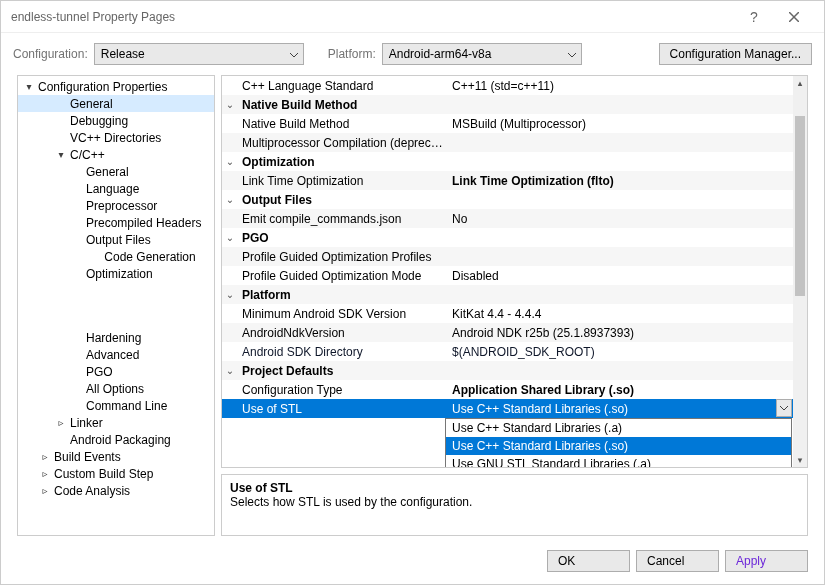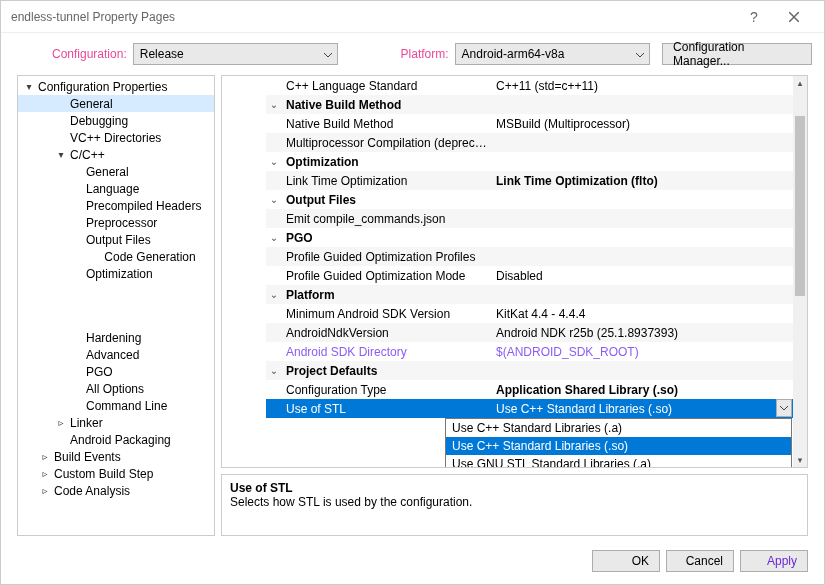--- a/index.html
+++ b/index.html
@@ -4,57 +4,57 @@
 <style>
   * { box-sizing: border-box; font-family: "Segoe UI", Tahoma, sans-serif; font-size: 12px; }
   html, body { margin: 0; padding: 0; background: #fff; }
   .window { width: 825px; height: 585px; border: 1px solid #ccc; display: flex; flex-direction: column; background: #fff; box-shadow: 2px 2px 8px rgba(0,0,0,0.15); }
   .titlebar { height: 32px; display: flex; align-items: center; padding: 0 10px; color: #666; border-bottom: 1px solid #eee; }
   .titlebar .title { flex: 1; }
   .titlebar .btn { width: 40px; height: 32px; display:flex; align-items:center; justify-content:center; color:#666; }
   .titlebar .help { font-size: 14px; }
   .titlebar .close svg { width:10px; height:10px; stroke:#666; stroke-width:1.5; }
   .toolbar { display:flex; align-items:center; padding: 10px 12px; gap:6px; }
-  .toolbar label { color:#ec4899;margin-left:39px; }
+  .toolbar label { color:#737373; }
   .select { position:relative; display:flex; align-items:center; border:1px solid #adadad; background:#e9e9e9; height:22px; padding:0 20px 0 6px; }
   .select.config { width:210px; }
   .select.platform { width:200px; }
   .select .arrow { position:absolute; right:5px; top:50%; transform:translateY(-50%); }
   .btn-flat { border:1px solid #adadad; background:#e9e9e9; height:22px; padding:0 10px; display:flex; align-items:center; }
   .main { flex:1; display:flex; padding:0 16px 8px 16px; gap:6px; overflow:hidden; }
   .tree { width:198px; border:1px solid #ccc; padding:2px 0; overflow:auto; }
   .tree-item { display:flex; align-items:center; height:17px; padding-left:4px; white-space:nowrap; }
   .tree-item.selected { background:#d6ebff; }
   .tree-item .twisty { width:14px; display:inline-flex; justify-content:center; color:#404040; font-size:10px;}
   .tree-item .label { padding-left:2px; }
   .rightpane { flex:1; display:flex; flex-direction:column; gap:6px; overflow:hidden; position:relative;}
   .grid { flex:1; border:1px solid #ccc; overflow:hidden; position:relative; }
   .grid-inner { position:absolute; top:0; left:0; right:14px; bottom:0; overflow:hidden; }
   .vscroll { position:absolute; right:0; top:0; bottom:0; width:14px; background:#f0f0f0; }
   .vscroll .thumb { position:absolute; left:2px; right:2px; top:40px; height:180px; background:#c2c2c2; border-radius:0; }
   .vscroll .up, .vscroll .down { position:absolute; left:0; right:0; height:14px; display:flex; align-items:center; justify-content:center; color:#555; font-size:9px; }
   .vscroll .up { top:0; } .vscroll .down { bottom:0; }
-  .row { display:flex; height:19px; align-items:center;margin-left:44px; }
+  .row { display:flex; height:19px; align-items:center; }
   .row:nth-child(even){ background:#f6f6f6; }
   .cell-exp { width:16px; text-align:center; color:#555; font-size:10px;}
   .cell-name { width:210px; padding-left:4px; overflow:hidden; text-overflow:ellipsis; white-space:nowrap;}
   .cell-val { flex:1; padding-left:4px; overflow:hidden; white-space:nowrap; }
   .row.group .cell-name { font-weight:bold; }
   .row.selected { background:#0078d7; color:#fff; }
   .row.selected .cell-name { font-weight:normal; }
-  .row.disabled .cell-name, .row.disabled .cell-val { color:#8b5cf6; }
+  .row.disabled .cell-name, .row.disabled .cell-val { color:#0f172a; }
   .bold { font-weight:bold; }
   .dropdown-btn { position:absolute; right:15px; width:16px; height:18px; border:1px solid #adadad; background:#e9e9e9; display:flex; align-items:center; justify-content:center; }
   .dd { position:absolute; border:1px solid #767676; background:#fff; z-index:10; }
   .dd-item { height:18px; padding:0 6px; display:flex; align-items:center; }
   .dd-item.sel { background:#0078d7; color:#fff; }
   .desc { border:1px solid #ccc; padding:6px 8px; height:62px; }
   .desc .hdr { font-weight:bold; }
   .footer { display:flex; justify-content:flex-end; gap:6px; padding:6px 16px 12px 16px; }
-  .footer .btn-flat { width:68px; justify-content:flex-end; }
+  .footer .btn-flat { width:83px; justify-content:flex-start; }
   .footer .btn-flat.disabled { color:#6d28d9; }
   .arrow-svg { width:8px; height:5px; }
 </style>
 </head>
 <body>
 
 <div class="window">
   <div class="titlebar">
     <span class="title">endless-tunnel Property Pages</span>
     <div class="btn help">?</div>
@@ -115,25 +115,25 @@
           <div class="tree-item" style="padding-left: 52px;">
             <span class="twisty"></span>
             <span class="label">General</span>
           </div>
           <div class="tree-item" style="padding-left: 52px;">
             <span class="twisty"></span>
             <span class="label">Language</span>
           </div>
           <div class="tree-item" style="padding-left: 52px;">
             <span class="twisty"></span>
+            <span class="label">Preprocessor</span>
+          </div>
+          <div class="tree-item" style="padding-left: 52px;">
+            <span class="twisty"></span>
             <span class="label">Precompiled Headers</span>
-          </div>
-          <div class="tree-item" style="padding-left: 52px;">
-            <span class="twisty"></span>
-            <span class="label">Preprocessor</span>
           </div>
           <div class="tree-item" style="padding-left: 52px;">
             <span class="twisty"></span>
             <span class="label">Output Files</span>
           </div>
           <div class="tree-item" style="padding-left: 52px; justify-content: center;">
             <span class="twisty"></span>
             <span class="label">Code Generation</span>
           </div>
           <div class="tree-item" style="padding-left: 52px;">
@@ -217,20 +217,21 @@
               <div class="cell-val bold">Link Time Optimization (flto)</div>
             </div>
             <div class="row group">
               <div class="cell-exp">⌄</div>
               <div class="cell-name">Output Files</div>
               <div class="cell-val"></div>
             </div>
             <div class="row">
               <div class="cell-exp"></div>
               <div class="cell-name">Emit compile_commands.json</div>
+              <div class="cell-val">No</div>
             </div>
             <div class="row group">
               <div class="cell-exp">⌄</div>
               <div class="cell-name">PGO</div>
               <div class="cell-val"></div>
             </div>
             <div class="row">
               <div class="cell-exp"></div>
               <div class="cell-name">Profile Guided Optimization Profiles</div>
               <div class="cell-val"></div>

